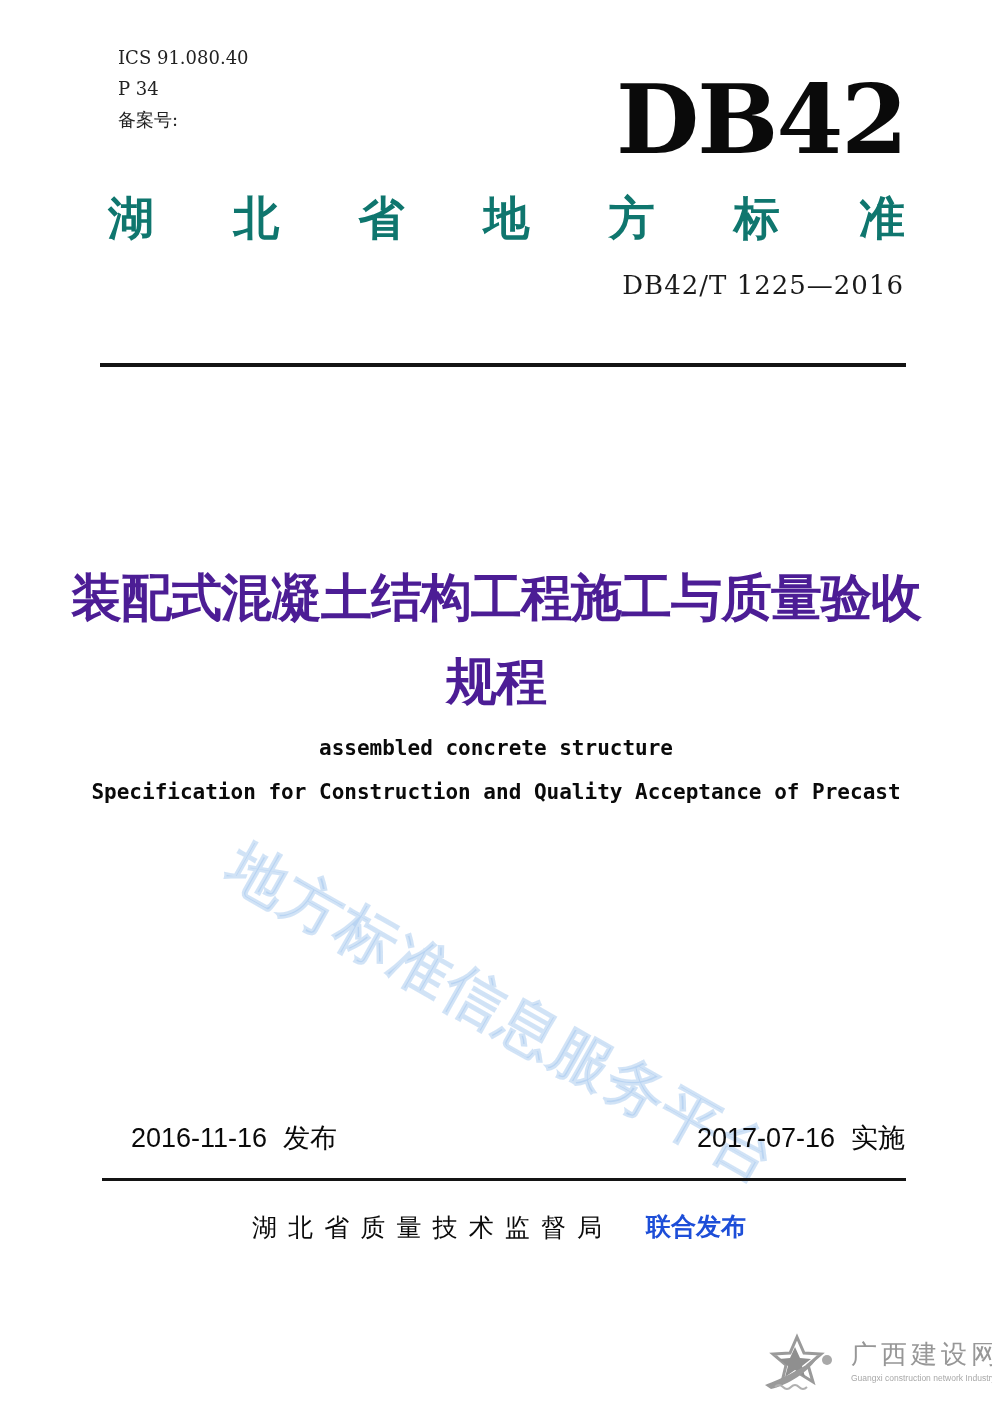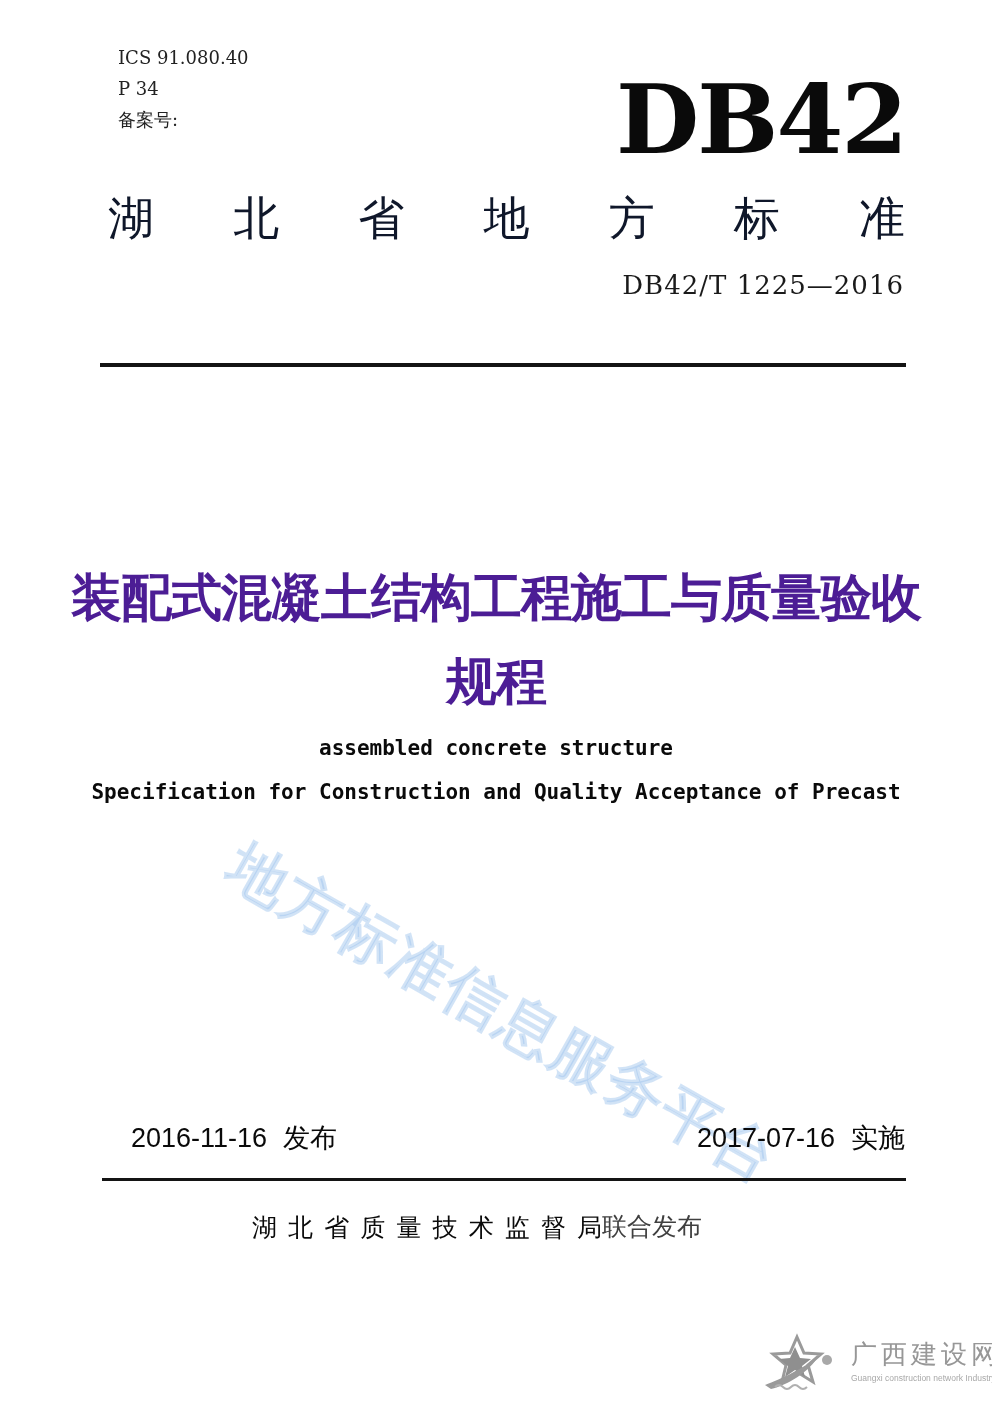--- a/index.html
+++ b/index.html
@@ -21,21 +21,21 @@
   
   .db-code{
     position:absolute;right:86px;top:72px;
     font-family:"DejaVu Serif",serif;
     font-weight:800;font-size:96px;letter-spacing:-2px;
     color:#0a0a0a;line-height:1;
   }
   
   .standard-type{
     position:absolute;left:108px;top:192px;width:797px;
-    font-size:46px;font-weight:400;color:#0f172a;
+    font-size:46px;font-weight:700;color:#0f766e;
     text-align:justify;text-align-last:justify;
     line-height:1.15;
   }
   .standard-number{
     position:absolute;right:88px;top:270px;
     font-family:"DejaVu Serif",serif;
     font-size:26px;color:#1a1a1a;letter-spacing:1px;
   }
   .rule{position:absolute;background:#141414;}
   .rule-top{left:100px;top:363px;width:806px;height:4px;}
@@ -76,21 +76,21 @@
     position:absolute;left:252px;top:1210px;width:500px;
     display:flex;align-items:center;
   }
   .pub-col{width:350px;}
   .pub-line{
     font-size:25px;font-weight:500;color:#0a0a0a;
     line-height:30px;
     text-align:justify;text-align-last:justify;
   }
   .joint{
-    font-size:25px;font-weight:400;color:#404040;
+    margin-left:44px;font-size:25px;font-weight:700;color:#1d4ed8;
     white-space:nowrap;
   }
   
   .logo{
     position:absolute;right:8px;bottom:6px;width:225px;height:66px;
   }
   .logo-star{position:absolute;left:0;top:2px;}
   .logo-name{
     position:absolute;left:92px;top:6px;
     font-size:26px;letter-spacing:4px;color:#979797;

